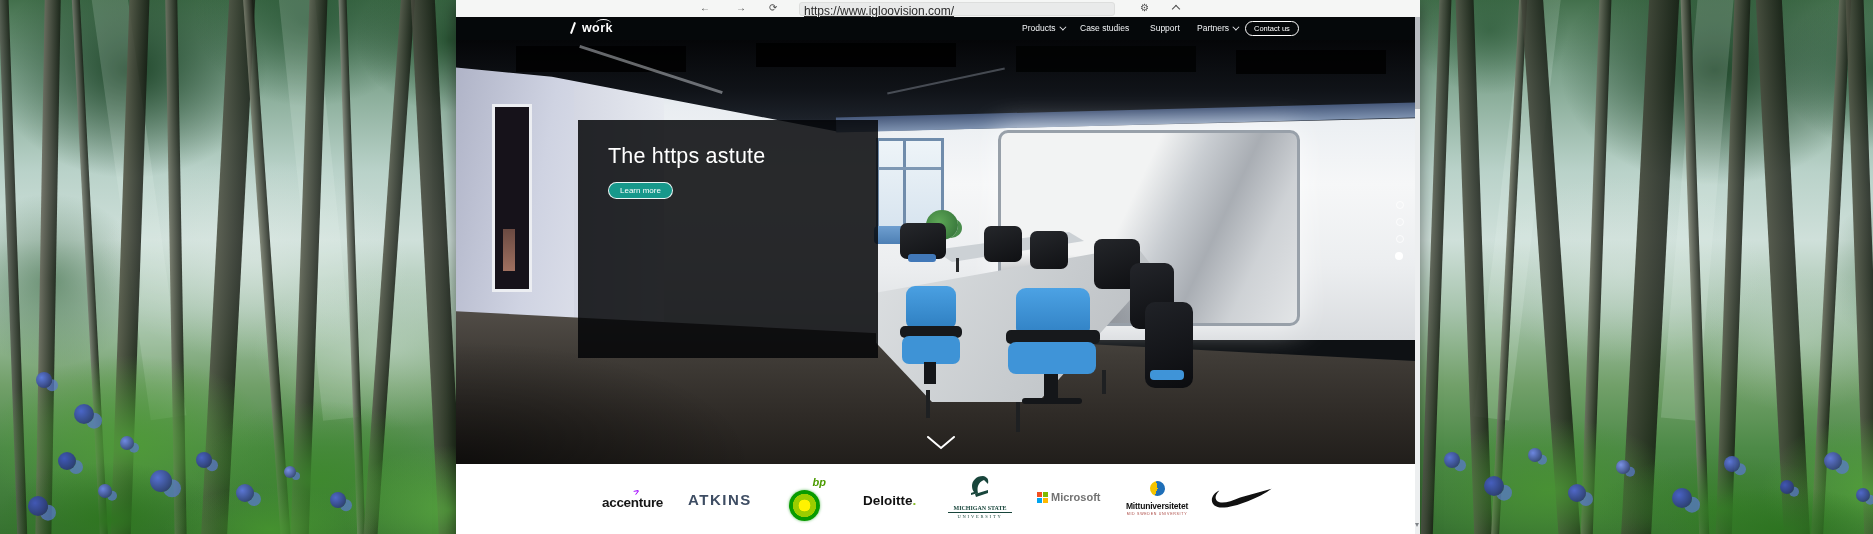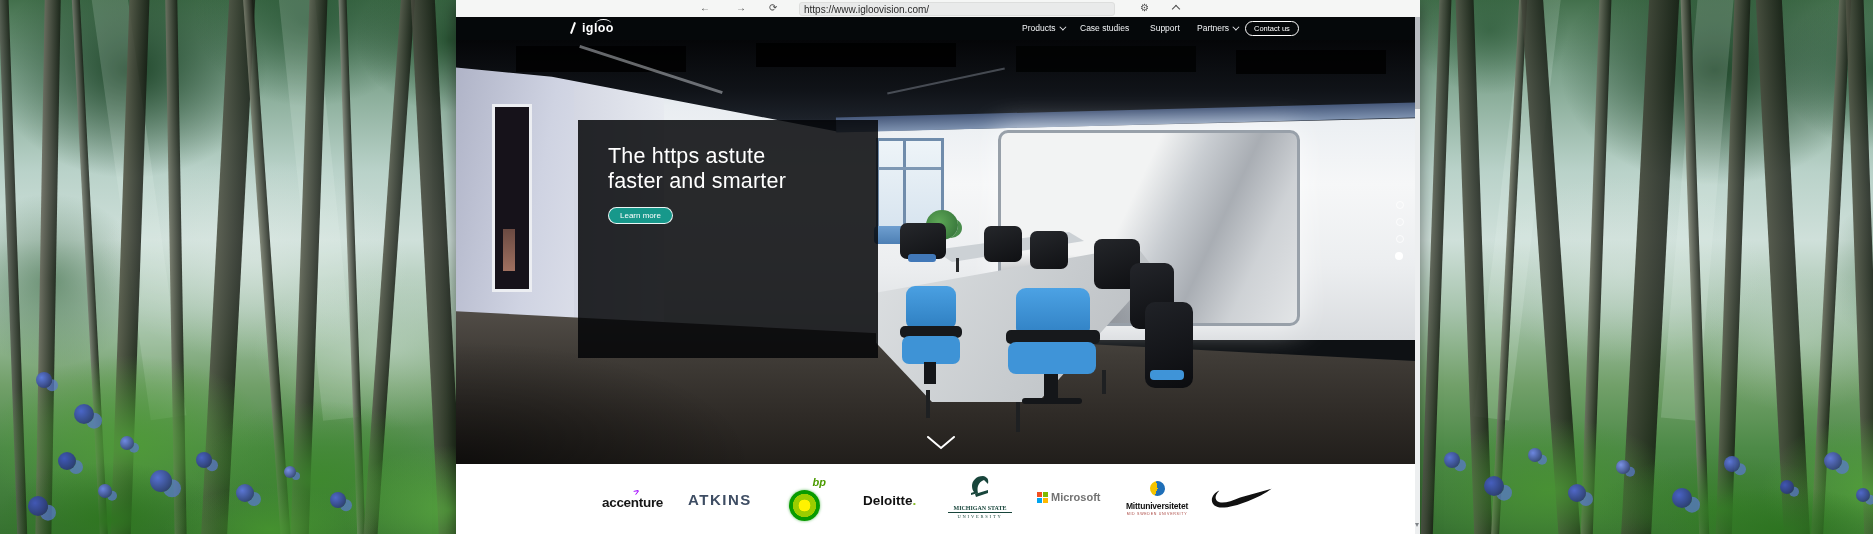--- a/index.html
+++ b/index.html
@@ -6,21 +6,21 @@
   #screen{position:relative;width:1873px;height:534px;overflow:hidden;font-family:"Liberation Sans",sans-serif;}
   .abs{position:absolute;}
   
   #desktop{position:absolute;inset:0;
     background:linear-gradient(180deg,#43704c 0%,#7fa48e 14%,#b9d2c9 32%,#cfe0da 45%,#a7c4ad 58%,#72a06a 72%,#4d8a47 84%,#377231 100%);}
   
   #window{position:absolute;left:456px;top:0;width:964px;height:540px;box-shadow:0 3px 16px rgba(0,0,0,.5);background:#fff;}
   #chrome{position:absolute;left:0;top:0;width:964px;height:17px;background:#f5f6f5;border-bottom:1px solid #dcdddc;}
   .chrome-btn{position:absolute;top:0;height:16px;line-height:16px;font-size:10px;color:#4d4d4d;cursor:default;}
   #urlbar{position:absolute;left:343px;top:2px;width:314px;height:12px;background:#e9eaea;border:1px solid #dddedd;border-radius:3px;}
-  #urltext{position:absolute;left:4px;top:1px;font-size:10px;color:#2b2b2b;white-space:nowrap;}
+  #urltext{position:absolute;left:4px;top:1px;font-size:12px;color:#2b2b2b;white-space:nowrap;text-decoration:underline;}
   .chev-up{position:absolute;top:6px;width:5px;height:5px;border-top:1.4px solid #4d4d4d;border-right:1.4px solid #4d4d4d;transform:rotate(-45deg);}
   
   #siteheader{position:absolute;left:0;top:17px;width:964px;height:23px;background:#05080a;z-index:40;}
   .nav-item{position:absolute;top:0;height:23px;line-height:23px;font-size:8.5px;color:#f2f4f6;white-space:nowrap;}
   .caret-dn{display:inline-block;width:4px;height:4px;border-right:1.2px solid #e8eaec;border-bottom:1.2px solid #e8eaec;transform:rotate(45deg) translateY(-2px);margin-left:3px;}
   #contactbtn{position:absolute;left:789px;top:4px;height:13px;line-height:13px;padding:0 8px;border:1px solid #fff;border-radius:8px;font-size:7.5px;color:#fff;}
   #logo{position:absolute;left:116px;top:3px;height:17px;color:#fff;}
   #logo .slash{position:absolute;left:0;top:2px;width:2px;height:12px;background:#fff;transform:rotate(20deg);}
   #logo .dome{position:absolute;left:24px;top:-1px;width:15px;height:7px;border-top:1.6px solid #fff;border-radius:50% 50% 0 0;}
   #logo .word{position:absolute;left:10px;top:1px;font-size:12.5px;font-weight:700;letter-spacing:.4px;}
@@ -128,21 +128,21 @@
         <span id="urltext">https://www.igloovision.com/</span>
       </div>
       <span class="chrome-btn" style="left:684px;">⚙</span>
       <span class="chev-up" style="left:717px;"></span>
     </div>
 
     <div id="siteheader">
       <div id="logo">
         <span class="slash"></span>
         <span class="dome"></span>
-        <span class="word">igloo</span>
+        <span class="word">work</span>
       </div>
       <span class="nav-item" style="left:566px;"><span>Products</span><span class="caret-dn"></span></span>
       <span class="nav-item" style="left:624px;"><span>Case studies</span></span>
       <span class="nav-item" style="left:694px;"><span>Support</span></span>
       <span class="nav-item" style="left:741px;"><span>Partners</span><span class="caret-dn"></span></span>
       <span id="contactbtn">Contact us</span>
     </div>
 
     <div id="hero">
 
@@ -204,21 +204,20 @@
       </div>
       <div class="abs" style="left:444px;top:244px;width:64px;height:100px;">
         <div class="abs" style="left:6px;top:2px;width:50px;height:44px;border-radius:9px;background:linear-gradient(#4aa0e2,#2e7ec0);"></div>
         <div class="abs" style="left:0;top:42px;width:62px;height:12px;border-radius:5px;background:#17191c;"></div>
         <div class="abs" style="left:2px;top:52px;width:58px;height:28px;border-radius:7px;background:#3e93d6;"></div>
         <div class="abs" style="left:24px;top:78px;width:12px;height:22px;background:#141619;"></div>
       </div>
 
       <div id="textpanel">
         <div class="hline">The https astute</div>
-        <div class="hline">faster and smarter</div>
         <span id="ctabtn" style="background-color: rgb(23, 152, 139);">Learn more</span>
       </div>
 
       <div class="abs" style="left:940px;top:161px;z-index:35;">
         <span class="dot"></span>
         <span class="dot"></span>
         <span class="dot"></span>
         <span class="dot active"></span>
       </div>
 

